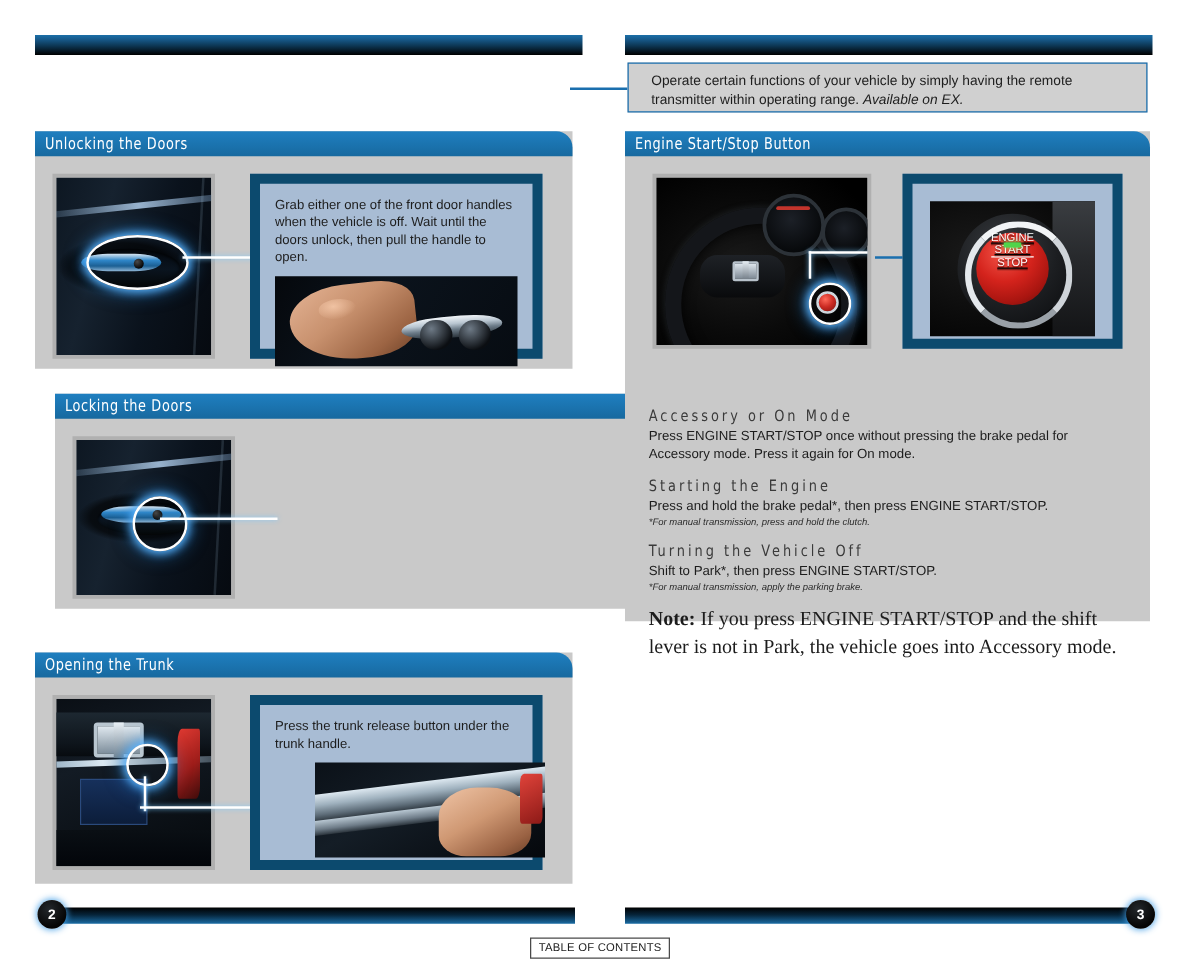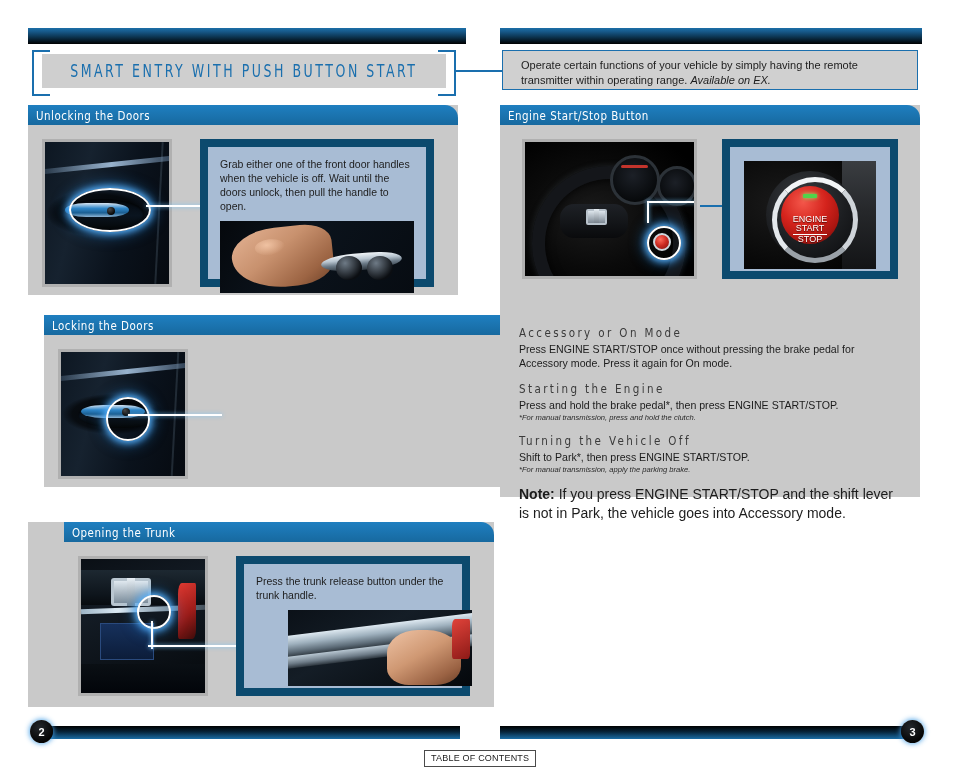--- a/index.html
+++ b/index.html
@@ -79,21 +79,21 @@
     letter-spacing: 0.6px;
     font-family: "DejaVu Sans Condensed", "Liberation Sans Narrow", "Liberation Sans", sans-serif;
     transform: scaleX(0.88); transform-origin: left center;
     white-space: nowrap;
   }
   .card .body { position: relative; width: 100%; }
 
   
   #card-unlock { left: 28px;  top: 105px; width: 430px; height: 190px; }
   #card-lock   { left: 44px;  top: 315px; width: 512px; height: 172px; }
-  #card-trunk  { left: 28px;  top: 522px; width: 430px; height: 185px; padding-left: 36px; }
+  #card-trunk  { left: 28px;  top: 522px; width: 430px; height: 185px; }
   #card-engine { left: 500px; top: 105px; width: 420px; height: 392px; }
 
   
   .photo { position: absolute; overflow: hidden; }
   .photo-frame { border: 3px solid #b0b0b0; box-sizing: border-box; }
 
   
   .img-door {
     background:
       radial-gradient(ellipse 55% 22% at 42% 50%, rgba(0,0,0,0.95) 0%, rgba(0,0,0,0.6) 60%, rgba(0,0,0,0) 75%),
@@ -340,21 +340,21 @@
     width: 76px; height: 76px; margin-left: -38px; margin-top: -38px;
     border-radius: 50%;
     border: 5px solid;
     border-color: #f2f4f6 #cfd4d9 #9aa1a8 #e4e8ec;
   }
   .sb-red {
     position: absolute; left: 50%; top: 50%;
     width: 58px; height: 58px; margin-left: -29px; margin-top: -29px;
     border-radius: 50%;
     background: radial-gradient(circle at 38% 28%, #f4564a 0%, #d4231c 42%, #a81510 72%, #5e0c09 100%);
-    display: flex; flex-direction: column; align-items: center; justify-content: flex-end;
+    display: flex; flex-direction: column; align-items: center; justify-content: flex-start; text-decoration: underline;
   }
   .sb-led {
     position: absolute; top: 8px; left: 50%; margin-left: -7px;
     width: 14px; height: 4px; border-radius: 1px;
     background: #4fd44a;
     box-shadow: 0 0 4px #7cff6e;
   }
   .sb-label {
     color: #ffffff; font-size: 9px; line-height: 1.05;
     font-family: "Liberation Sans", sans-serif;
@@ -373,22 +373,22 @@
   }
   .sec-body {
     font-size: 10.6px; color: #1c1c1c; line-height: 1.33; margin: 0 0 11px 0;
     font-family: "Liberation Sans", sans-serif;
   }
   .sec-fine {
     font-size: 7.6px; color: #2a2a2a; font-style: italic; margin: 1px 0 11px 0;
     font-family: "Liberation Sans", sans-serif;
   }
   .sec-note {
-    font-size: 14px; color: #1c1c1c; line-height: 1.33; margin: 0;
-    font-family: Liberation Sans, sans-serif;
+    font-size: 16px; color: #1c1c1c; line-height: 1.33; margin: 0;
+    font-family: Liberation Serif, serif;
   }
   .sec-note b { font-weight: bold; }
 
   
   .footbar {
     position: absolute; height: 13px; top: 726px;
     background: linear-gradient(to bottom, #000000 0%, #06243a 45%, #1a6ca4 100%);
   }
   .footbar.left  { left: 40px;  width: 420px; }
   .footbar.right { left: 500px; width: 404px; }
@@ -414,27 +414,20 @@
   }
 </style>
 </head>
 <body>
 
 <div class="page">
 
   <div class="topbar left"></div>
   <div class="topbar right"></div>
 
-  <div class="title-wrap">
-    <div class="bracket l"></div>
-    <div class="bracket r"></div>
-    <div class="title-plate">
-      <span class="title-text">SMART ENTRY WITH PUSH BUTTON START</span>
-    </div>
-  </div>
   <div class="title-connector"></div>
 
   <div class="callout">
     <p>
       <span>Operate certain functions of your vehicle by simply having the remote transmitter</span>
       <span>within operating range.</span>
       <em>Available on EX.</em>
     </p>
   </div>
 

